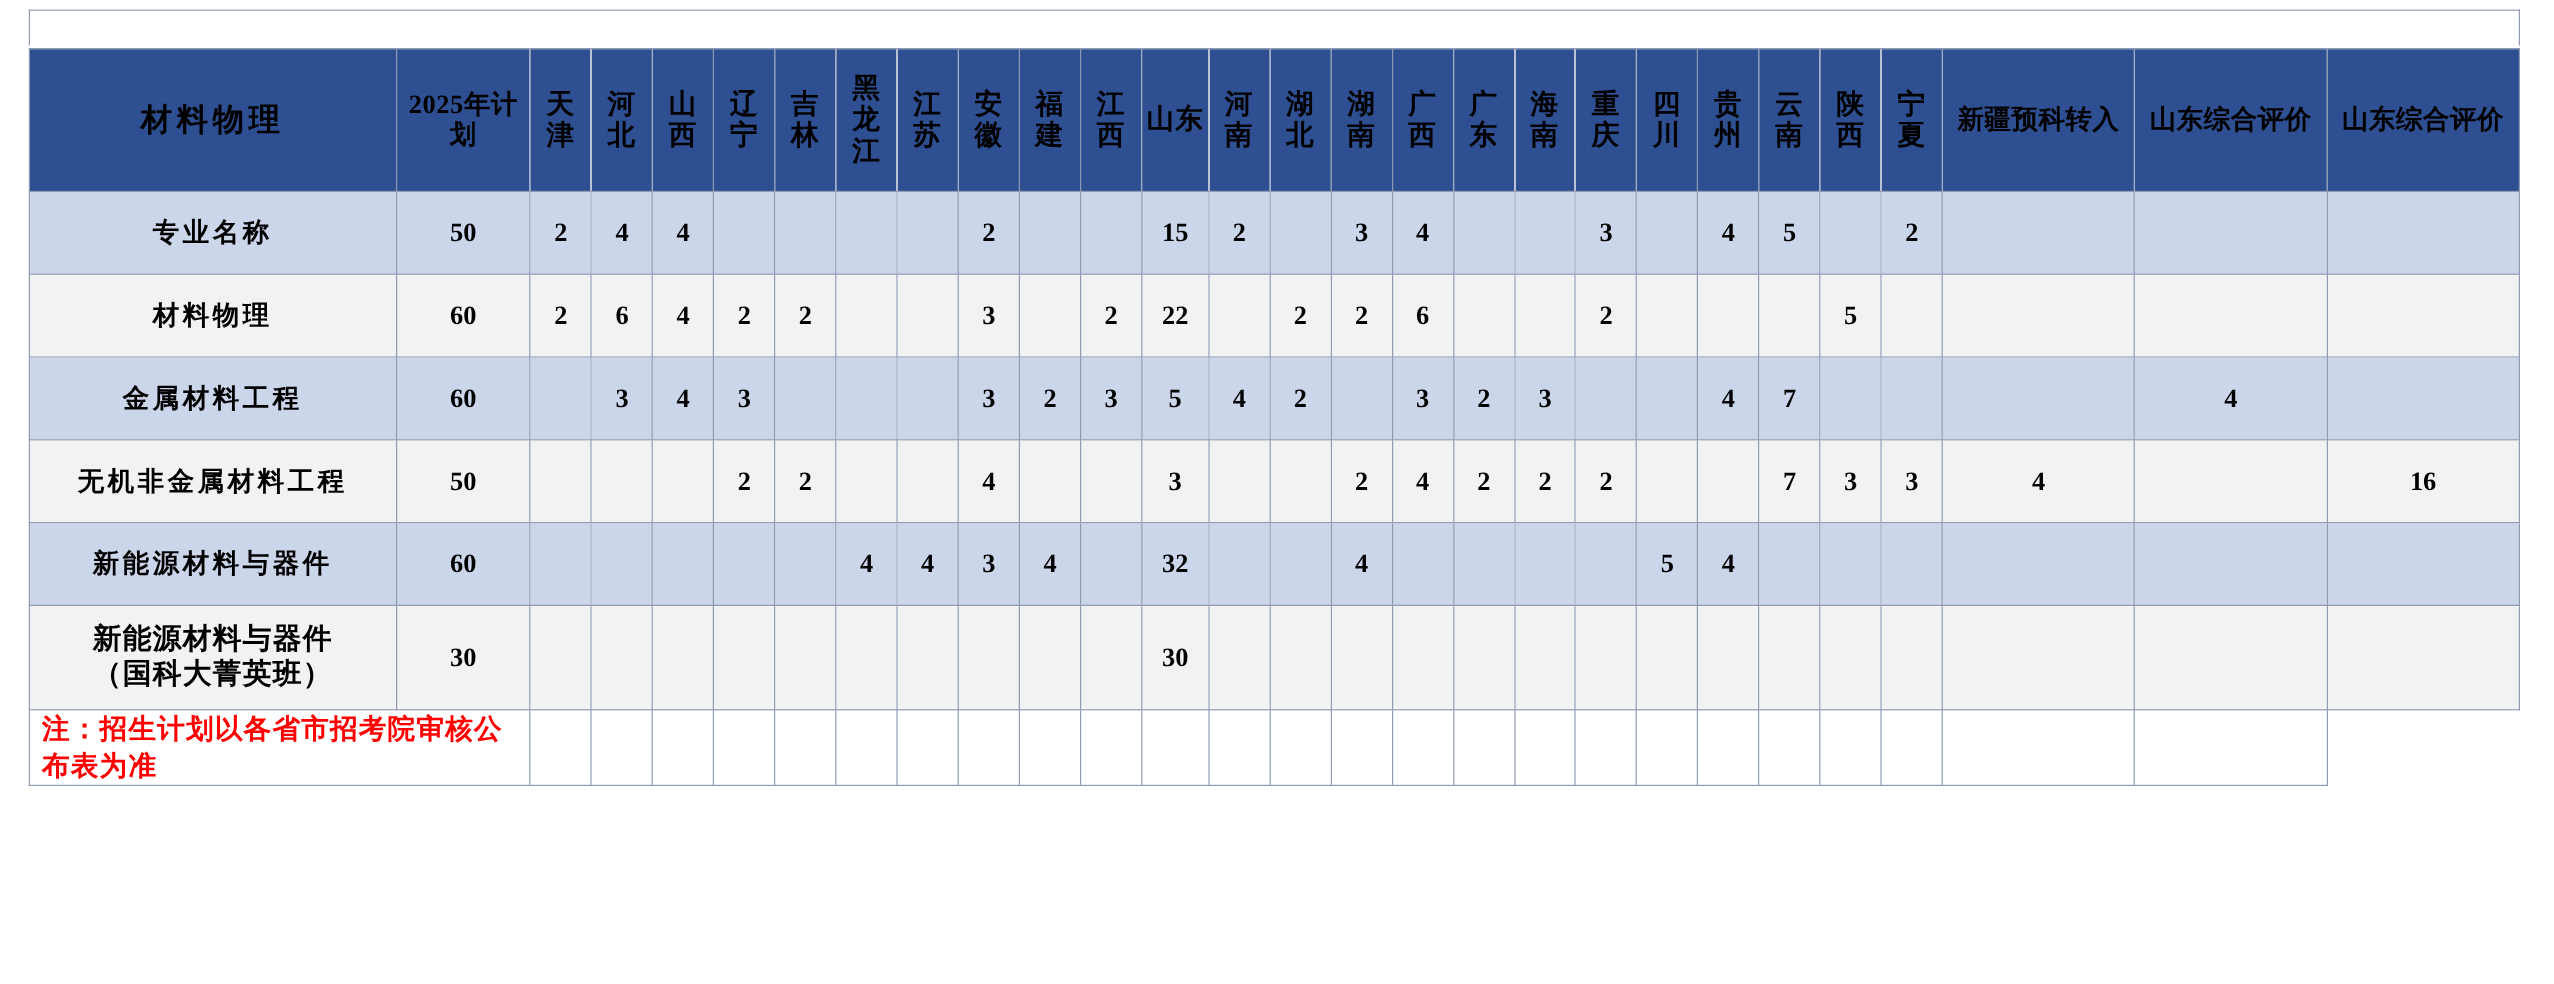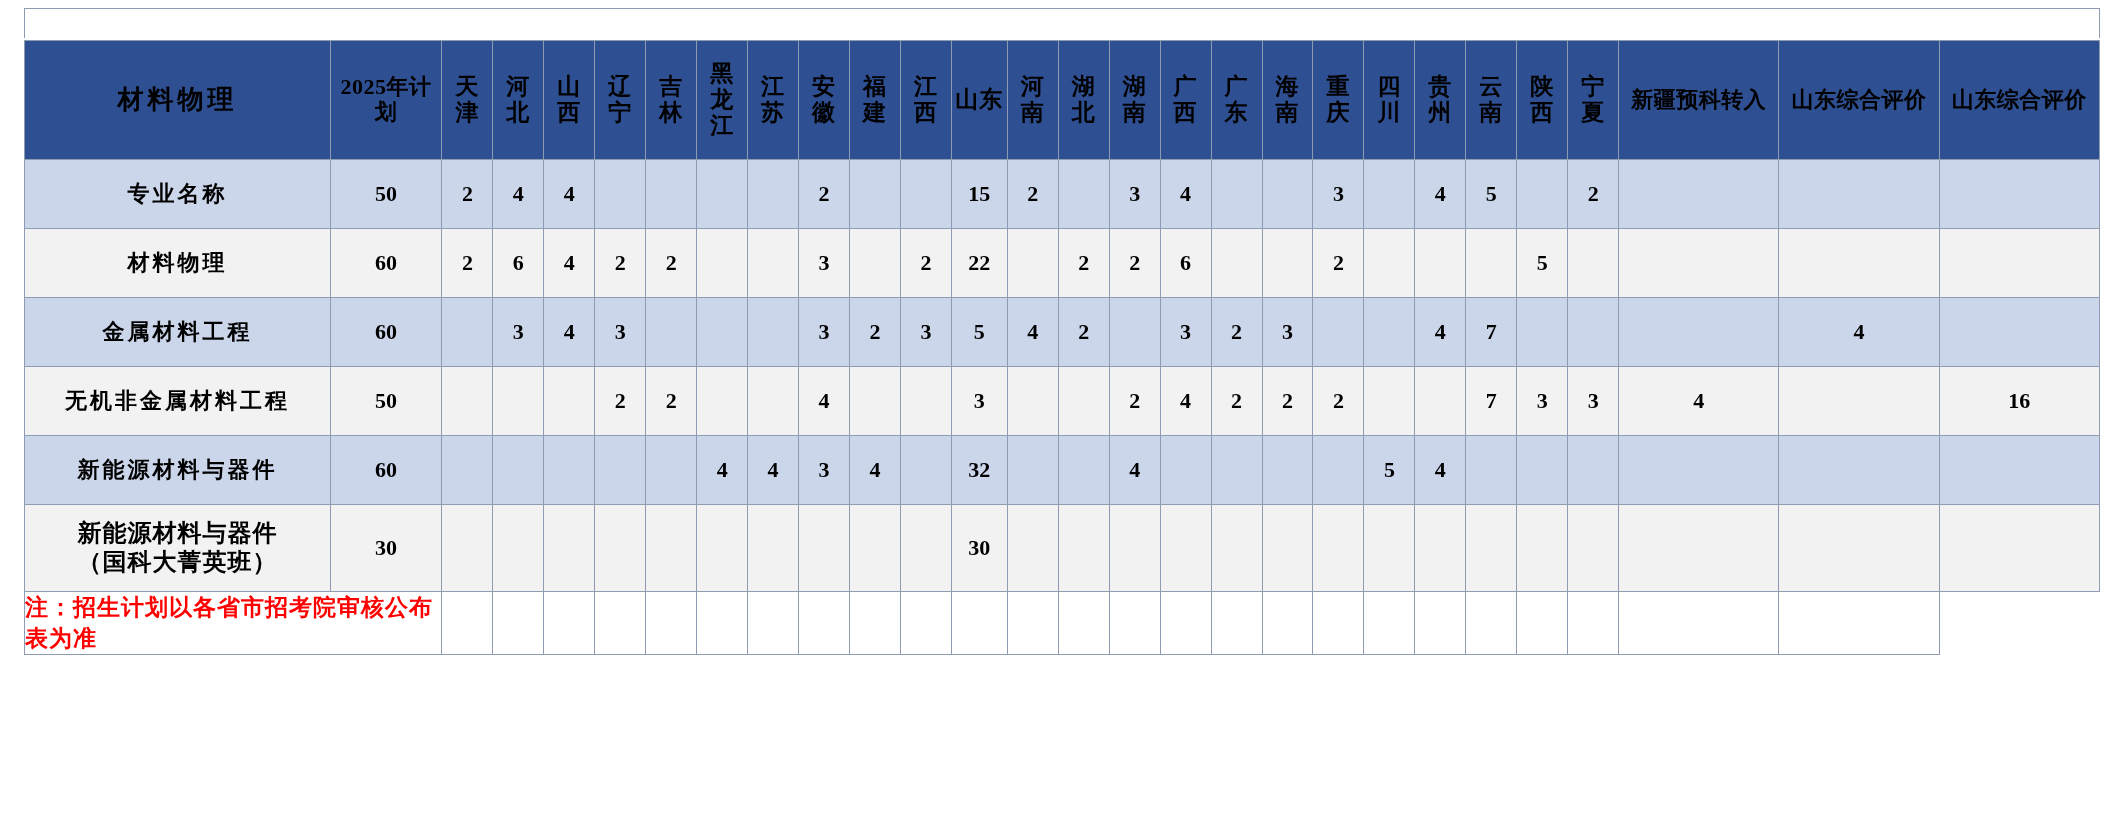--- a/index.html
+++ b/index.html
@@ -84,21 +84,21 @@
   tbody tr.tall td {
     height: 86px;
   }
   .note-row td {
     border: 1px solid #8f9bb3;
     background: #ffffff;
     height: 44px;
   }
   .note-row td.note-cell {
     text-align: left;
-    padding-left: 0;
+    padding-left: 10px;
     color: #ff0000;
     font-size: 23px;
     font-weight: bold;
     letter-spacing: 1px;
   }
   .top-strip {
     position: absolute;
     left: 24px;
     top: 8px;
     width: 2076px;

